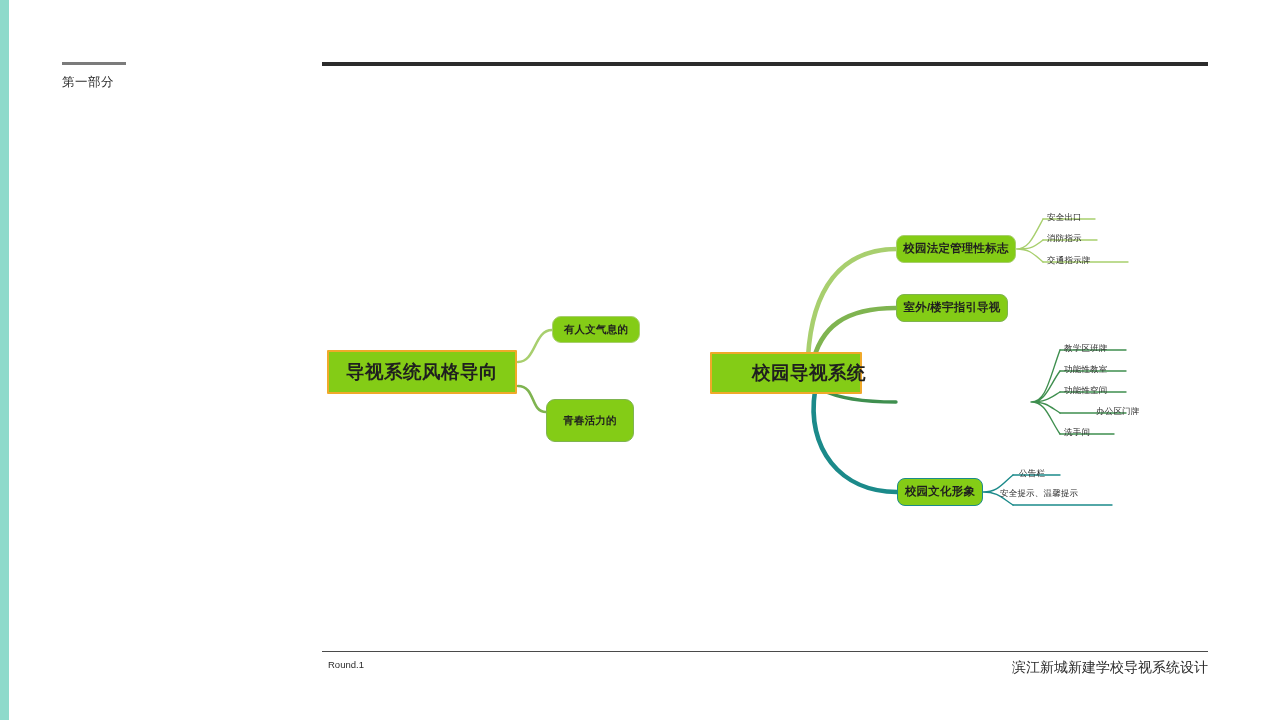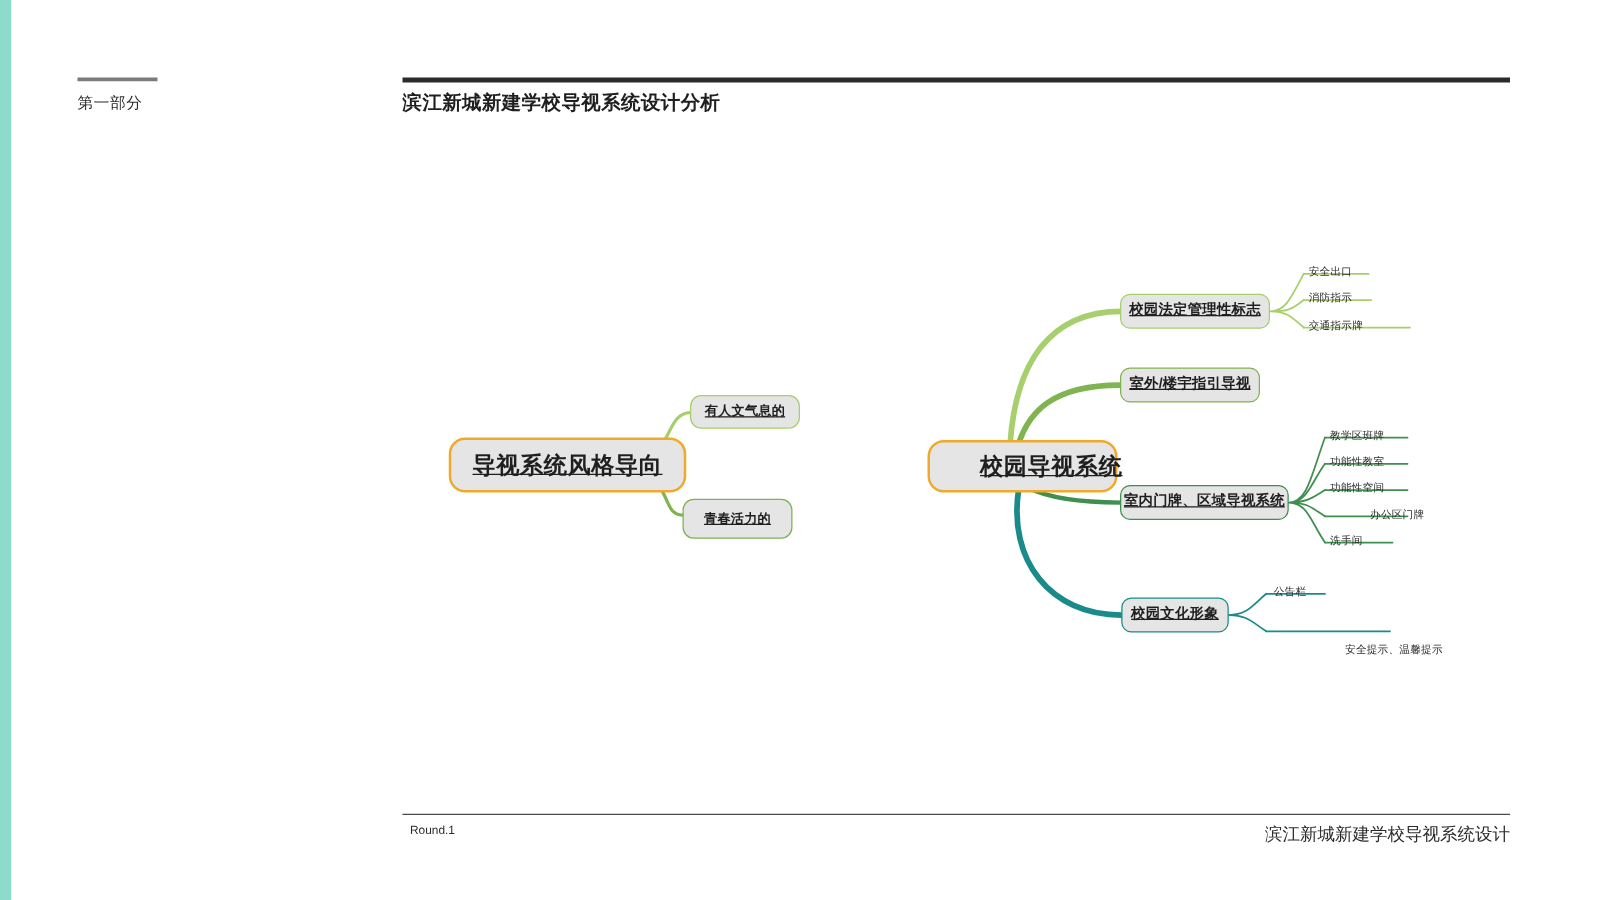--- a/index.html
+++ b/index.html
@@ -56,35 +56,33 @@
     font-size: 14px; color: #2b2b2b; white-space: nowrap;
   }
 
   
   #mindmap { position: absolute; left: 0; top: 0; width: 1280px; height: 720px; }
   #links { position: absolute; left: 0; top: 0; width: 1280px; height: 720px; }
 
   
   .node {
     position: absolute;
-    background: #e5e5e5;
+    background: #84cc16;
     border-radius: 9px;
     display: flex; align-items: center; justify-content: center;
     white-space: nowrap;
     line-height: 1;
-    text-decoration: underline;
   }
   .node.root {
     border: 2px solid #f0a92a;
-    border-radius: 13px;
+    border-radius: 1px;
     font-size: 18.5px;
     font-weight: 700;
     color: #1f1f1f;
     letter-spacing: .5px;
-    margin-left: 32px;
   }
   .node.branch {
     font-size: 11.5px;
     font-weight: 700;
     color: #1f1f1f;
     border-width: 1.3px;
     border-style: solid;
     border-radius: 8px;
     letter-spacing: .2px;
   }
@@ -110,21 +108,20 @@
 </style>
 </head>
 <body>
 
 <div id="edge-strip"></div>
 
 <div id="header">
   <div id="section-rule"></div>
   <div id="section-label">第一部分</div>
   <div id="title-rule"></div>
-  <div id="page-title">滨江新城新建学校导视系统设计分析</div>
 </div>
 
 <div id="mindmap">
 
   <svg id="links" viewBox="0 0 1280 720" width="1280" height="720" xmlns="http://www.w3.org/2000/svg">
 
     <path d="M 518 362 C 536 362 534 330 552 330" fill="none" stroke="#a8cf6e" stroke-width="2.6" stroke-linecap="round"></path>
     <path d="M 518 386 C 536 386 530 412 546 412" fill="none" stroke="#7fb450" stroke-width="2.6" stroke-linecap="round"></path>
 
     <path d="M 808 357 C 812 290 840 249 897 249" fill="none" stroke="#a8cf6e" stroke-width="4.6" stroke-linecap="round"></path>
@@ -157,54 +154,51 @@
   </svg>
 
   <div class="node root" style="left:327px; top:350px; width:190px; height:44px;">
     <span>导视系统风格导向</span>
   </div>
 
   <div class="node small" style="left:552px; top:316px; width:88px; height:27px; border-color:#a8cf6e;">
     <span>有人文气息的</span>
   </div>
 
-  <div class="node small" style="left:546px; top:399px; width:88px; height:32px; border-color:#7fb450;">
+  <div class="node small" style="left:546px; top:399px; width:88px; height:43px; border-color:#7fb450;">
     <span>青春活力的</span>
   </div>
 
   <div class="node root" style="left:710px; top:352px; width:152px; height:42px;padding-left:46px;">
     <span>校园导视系统</span>
   </div>
 
   <div class="node branch" style="left:896px; top:235px; width:120px; height:28px; border-color:#a8cf6e;">
     <span>校园法定管理性标志</span>
   </div>
 
   <div class="node branch" style="left:896px; top:294px; width:112px; height:28px; border-color:#7fb450;">
     <span>室外/楼宇指引导视</span>
   </div>
 
-  <div class="node branch" style="left:896px; top:388px; width:135px; height:28px; border-color:#3f8f4f;">
-    <span>室内门牌、区域导视系统</span>
-  </div>
 
   <div class="node branch" style="left:897px; top:478px; width:86px; height:28px; border-color:#1b8a8a;">
     <span>校园文化形象</span>
   </div>
 
   <div class="leaf" style="left:1047px; top:213px;">安全出口</div>
   <div class="leaf" style="left:1047px; top:234px;">消防指示</div>
   <div class="leaf" style="left:1047px; top:256px;">交通指示牌</div>
 
   <div class="leaf" style="left:1064px; top:344px;">教学区班牌</div>
   <div class="leaf" style="left:1064px; top:365px;">功能性教室</div>
   <div class="leaf" style="left:1064px; top:386px;">功能性空间</div>
   <div class="leaf" style="left:1064px; top:407px;margin-left:32px;">办公区门牌</div>
   <div class="leaf" style="left:1064px; top:428px;">洗手间</div>
 
   <div class="leaf" style="left:1019px; top:469px;">公告栏</div>
-  <div class="leaf" style="left:1076px; top:489px;margin-top:26px;">安全提示、温馨提示</div>
+  <div class="leaf" style="left:1000px; top:489px;">安全提示、温馨提示</div>
 
 </div>
 
 <div id="footer-rule"></div>
 <div id="footer-left">Round.1</div>
 <div id="footer-right">滨江新城新建学校导视系统设计</div>
 
 </body></html>

